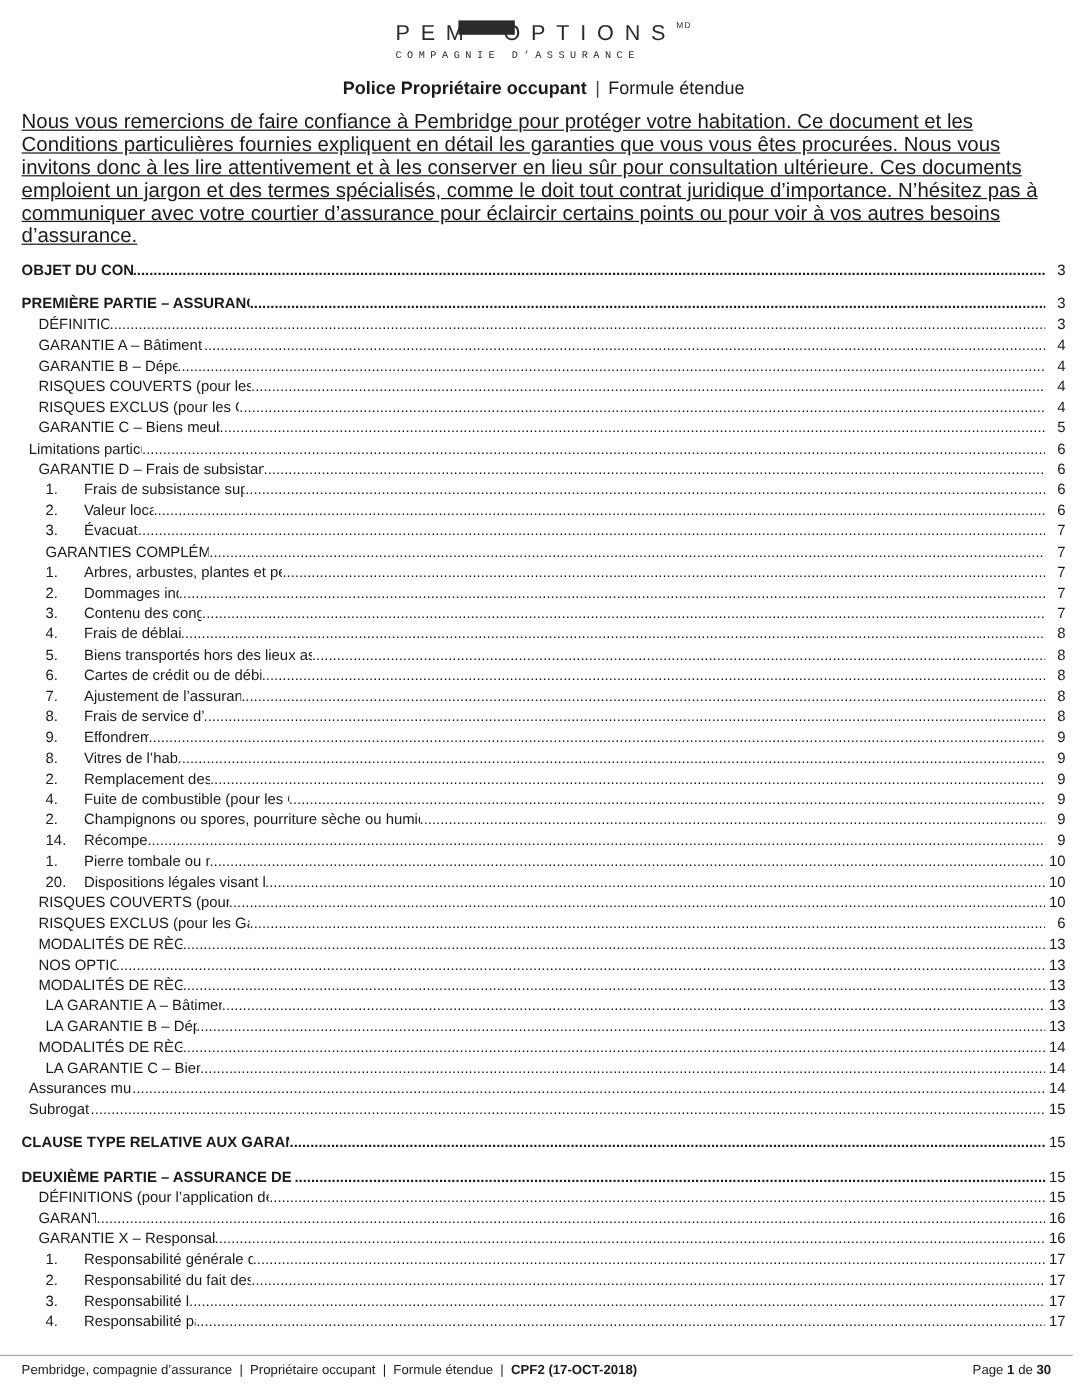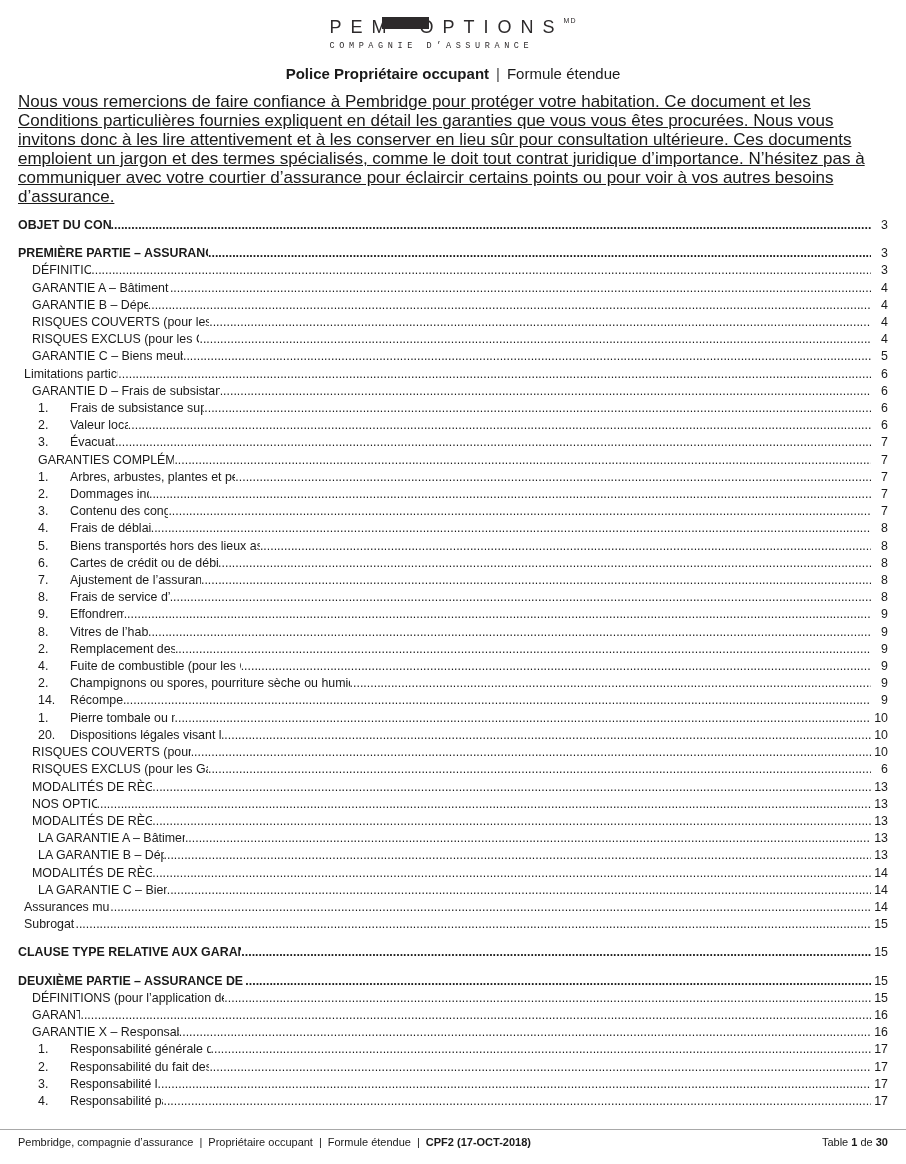--- a/index.html
+++ b/index.html
@@ -28,21 +28,21 @@
   .toc-row.low { padding-left:6px; }
   .toc-row.s   { padding-left:14px; }
   .toc-row.s2  { padding-left:20px; }
   .toc-row.n   { padding-left:20px; }
   .toc-num    { flex:0 0 32px; }
   .toc-label  { flex:0 1 auto; overflow:hidden; }
   .toc-leader { flex:1 1 auto; overflow:hidden; min-width:8px; }
   .toc-page   { flex:0 0 auto; min-width:14px; text-align:right; padding-left:3px; }
   .toc-row.h .toc-page { font-weight:normal; }
   
-  .footer { position:absolute; left:0; right:0; top:1129px; border-top:1px solid #a8a8a8; }
+  .footer { position:absolute; left:0; right:12px; top:1129px; border-top:1px solid #a8a8a8; }
   .footer-inner { display:flex; justify-content:space-between; padding:6px 18px 0 18px; font-size:11px; }
   .footer-sep { margin:0 6px; }
   .footer-seg.bold { font-weight:bold; }
   .page-num b { font-weight:bold; }
 </style>
 </head>
 <body>
 
 <div class="page">
 
@@ -331,17 +331,17 @@
         <span class="toc-num">4.</span>
         <span class="toc-label">Responsabilité patronale</span>
         <span class="toc-leader"> ............................................................................................................................................................................................................................................................................................................</span>
         <span class="toc-page">17</span>
       </div>
     </div>
 
   <div class="footer">
     <div class="footer-inner">
       <span id="footer-left"><span class="footer-seg">Pembridge, compagnie d’assurance</span><span class="footer-sep">|</span><span class="footer-seg">Propriétaire occupant</span><span class="footer-sep">|</span><span class="footer-seg">Formule étendue</span><span class="footer-sep">|</span><span class="footer-seg bold">CPF2 (17-OCT-2018)</span></span>
-      <span class="page-num"><span>Table</span> <b>1</b> <span>de</span> <b>30</b></span>
+      <span class="page-num"><span>Page</span> <b>1</b> <span>de</span> <b>30</b></span>
     </div>
   </div>
 
 </div>
 
 </body></html>

